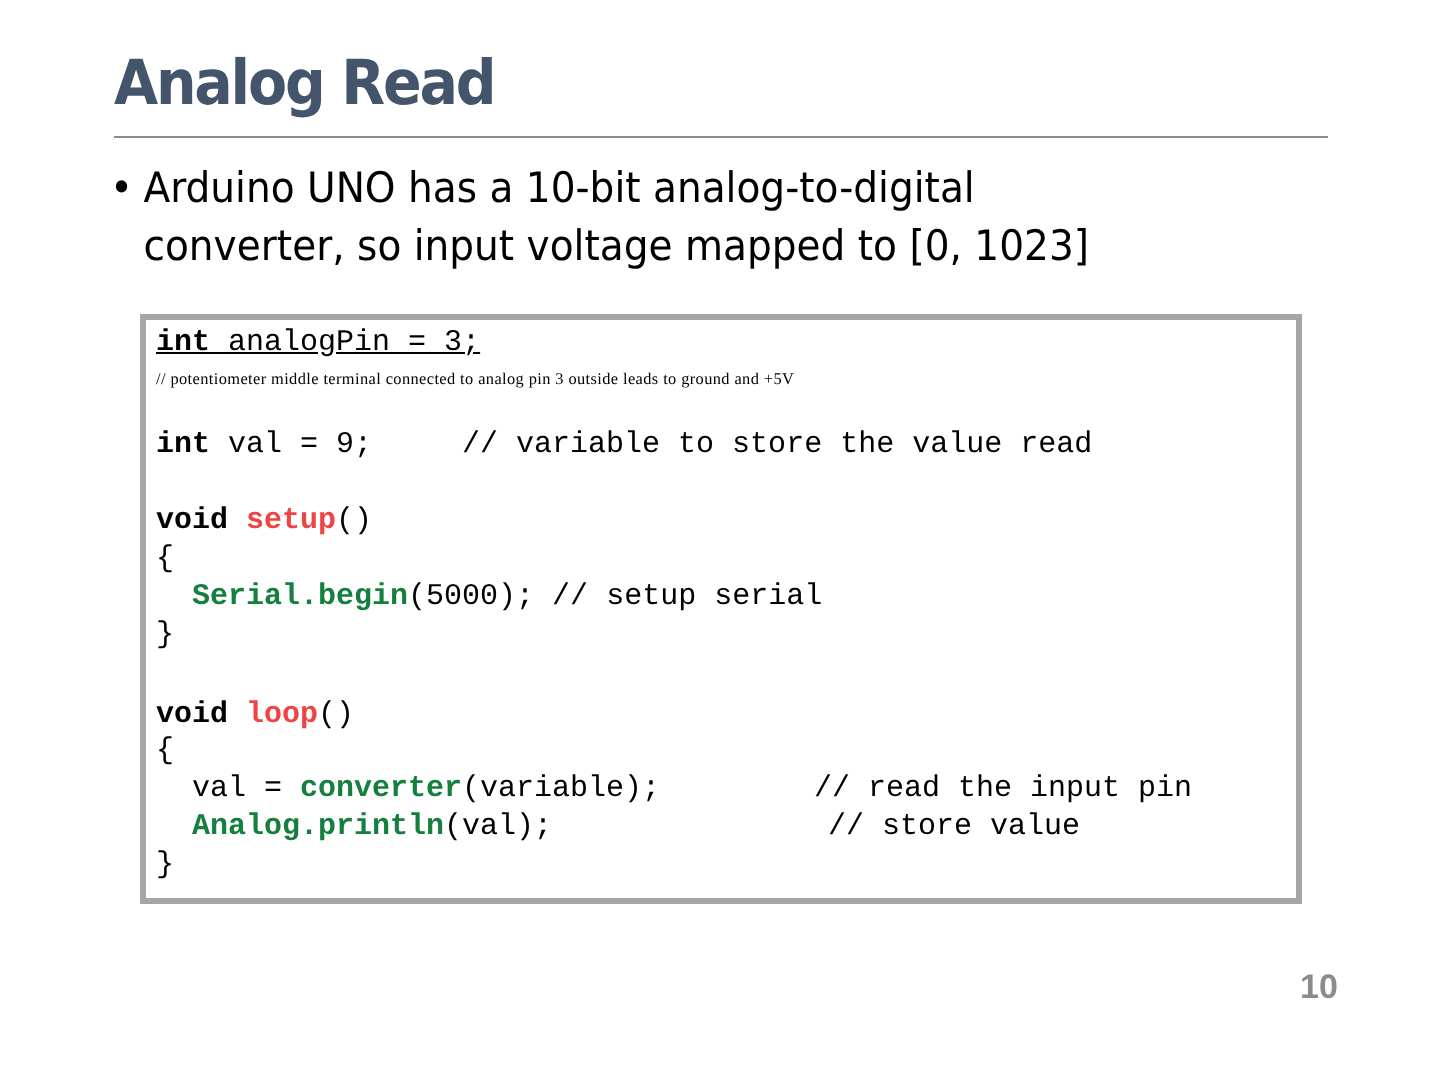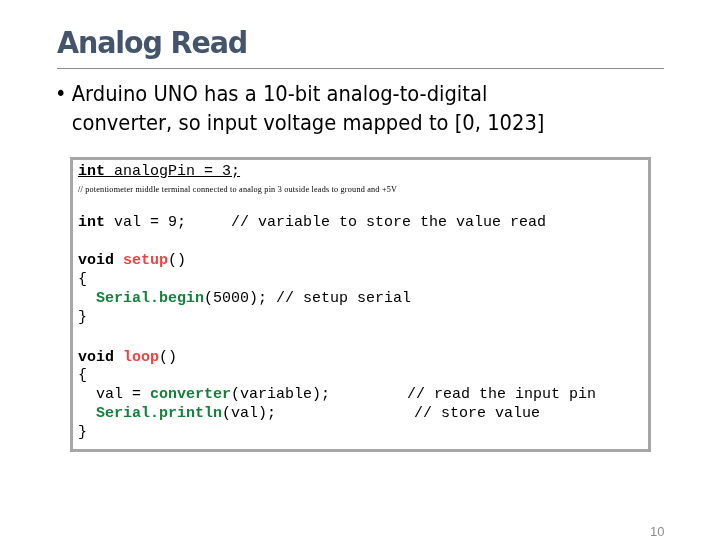--- a/index.html
+++ b/index.html
@@ -34,22 +34,22 @@
   .code {
     position: absolute; left: 78px;
     font-family: "Liberation Mono", "DejaVu Sans Mono", monospace;
     font-size: 15px; color: #000; white-space: pre; line-height: 18px;
   }
   .code.small { font-size: 8.2px; letter-spacing: 0.2px; font-family: Liberation Serif, serif; }
   .kw { font-weight: bold; }
   .fn { color: #ef4444; font-weight: bold; }
   .lib { color: #15803d; font-weight: bold; }
   .pagenum {
-    position: absolute; left: 650px; top: 524px;
-    font-size: 13px; color: #8c8c8c;
+    position: absolute; left: 650px; top: 484px;
+    font-size: 17px; color: #8c8c8c; font-weight: bold;
   }
 </style>
 </head>
 <body>
 
 <div class="title">Analog Read</div>
 <div class="title-rule"></div>
 
 <div class="bullet">
   <div><span class="dot">•</span><span>Arduino UNO has a 10-bit analog-to-digital</span></div>
@@ -72,18 +72,18 @@
 
 <div class="code" style="top:309px;">}</div>
 
 <div class="code" style="top:349px;"><span class="kw">void</span><span> </span><span class="fn">loop</span><span>()</span></div>
 
 <div class="code" style="top:367px;">{</div>
 
 <div class="code" style="top:386px;"><span>  val = </span><span class="lib">converter</span><span>(variable);</span></div>
 <div class="code" style="top:386px; left:407px;">// read the input pin</div>
 
-<div class="code" style="top:405px;"><span>  </span><span class="lib">Serial.println</span><span>(val);</span></div>
+<div class="code" style="top:405px;"><span>  </span><span class="lib">Analog.println</span><span>(val);</span></div>
 <div class="code" style="top:405px; left:414px;">// store value</div>
 
 <div class="code" style="top:424px;">}</div>
 
 <div class="pagenum">10</div>
 
 </body></html>

